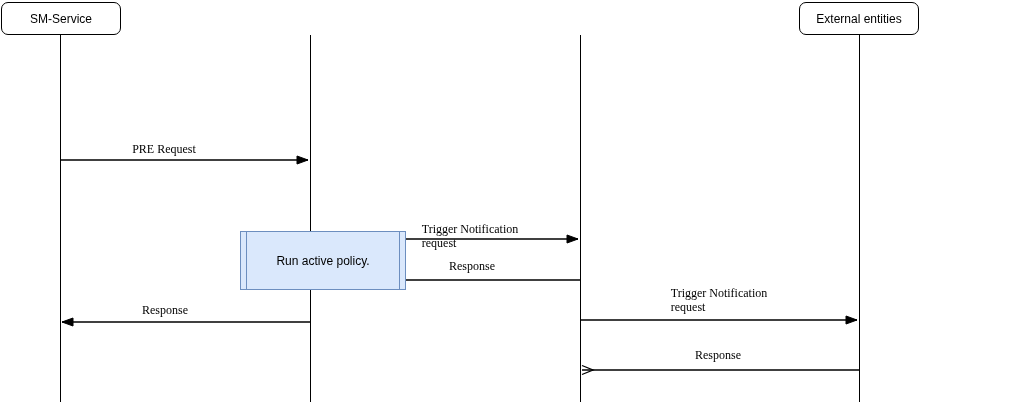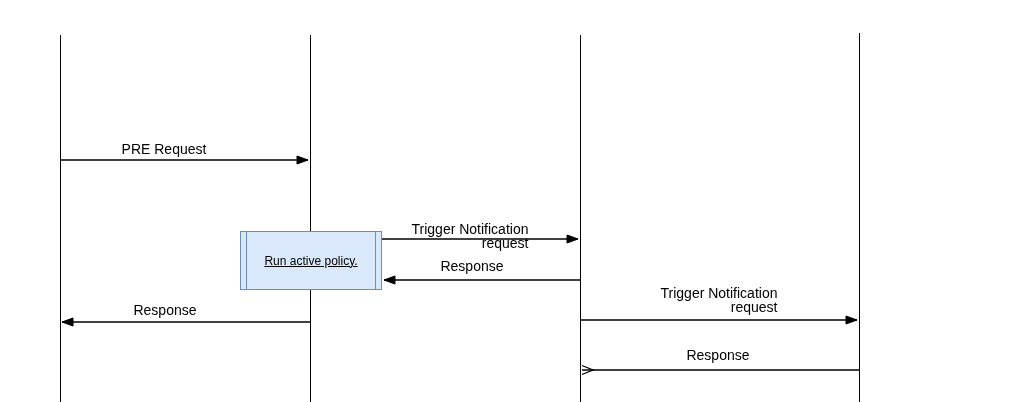--- a/index.html
+++ b/index.html
@@ -12,32 +12,32 @@
     position:absolute;top:2px;width:120px;height:33px;box-sizing:border-box;
     background:#ffffff;border:1px solid #000000;border-radius:7px;
     display:flex;align-items:center;justify-content:center;
     font-size:12px;white-space:nowrap;z-index:3;
   }
   .actor.a0{left:1px}
   .actor.a1{left:250px}
   .actor.a2{left:520px}
   .actor.a3{left:799px}
   .note{
-    position:absolute;left:240px;top:231px;width:142px;height:59px;box-sizing:border-box;
+    position:absolute;left:240px;top:231px;width:166px;height:59px;box-sizing:border-box;
     background:#dae8fc;border:1px solid #6c8ebf;
     display:flex;align-items:center;justify-content:center;
-    font-size:12px;z-index:2;text-decoration:underline;
+    font-size:12px;z-index:2;
   }
   .note .bar{position:absolute;top:0;bottom:0;width:1px;background:#6c8ebf;}
   .note .bar.left{left:5px}
   .note .bar.right{right:5px}
   .msg-label{
     position:absolute;transform:translateX(-50%);
-    font-size:14px;line-height:14px;text-align:right;
-    white-space:pre-line;z-index:4;
+    font-size:12px;line-height:14px;text-align:left;
+    white-space:pre-line;z-index:4;font-family:Liberation Serif, serif;
   }
   .m0{left:164px;top:142px}
   .m1{left:470px;top:222px}
   .m2{left:472px;top:259px}
   .m3{left:165px;top:303px}
   .m4{left:719px;top:286px}
   .m5{left:718px;top:348px}
   .lifeline{stroke:#000000;stroke-width:1;}
   .msg-line{stroke:#000000;stroke-width:1.4;}
 </style>
@@ -62,20 +62,26 @@
     <line class="lifeline" x1="859.5" y1="33" x2="859.5" y2="402"></line>
 
     <line class="msg-line" x1="60" y1="160" x2="308" y2="160" marker-end="url(#mFilled)"></line>
     <line class="msg-line" x1="382" y1="239" x2="578" y2="239" marker-end="url(#mFilled)"></line>
     <line class="msg-line" x1="580" y1="280" x2="384" y2="280" marker-end="url(#mFilled)"></line>
     <line class="msg-line" x1="310" y1="322" x2="62" y2="322" marker-end="url(#mFilled)"></line>
     <line class="msg-line" x1="580" y1="320" x2="857" y2="320" marker-end="url(#mFilled)"></line>
     <line class="msg-line" x1="859" y1="370" x2="582" y2="370" marker-end="url(#mOpen)"></line>
   </svg>
 
+  <div class="actor a0">
+    <span>SM-Service</span>
+  </div>
+  <div class="actor a3">
+    <span>External entities</span>
+  </div>
 
   <div class="note">
     <div class="bar left"></div>
     <div class="bar right"></div>
     <span>Run active policy.</span>
   </div>
 
   <div class="msg-label m0">PRE Request</div>
   <div class="msg-label m1">Trigger Notification
 request</div>

